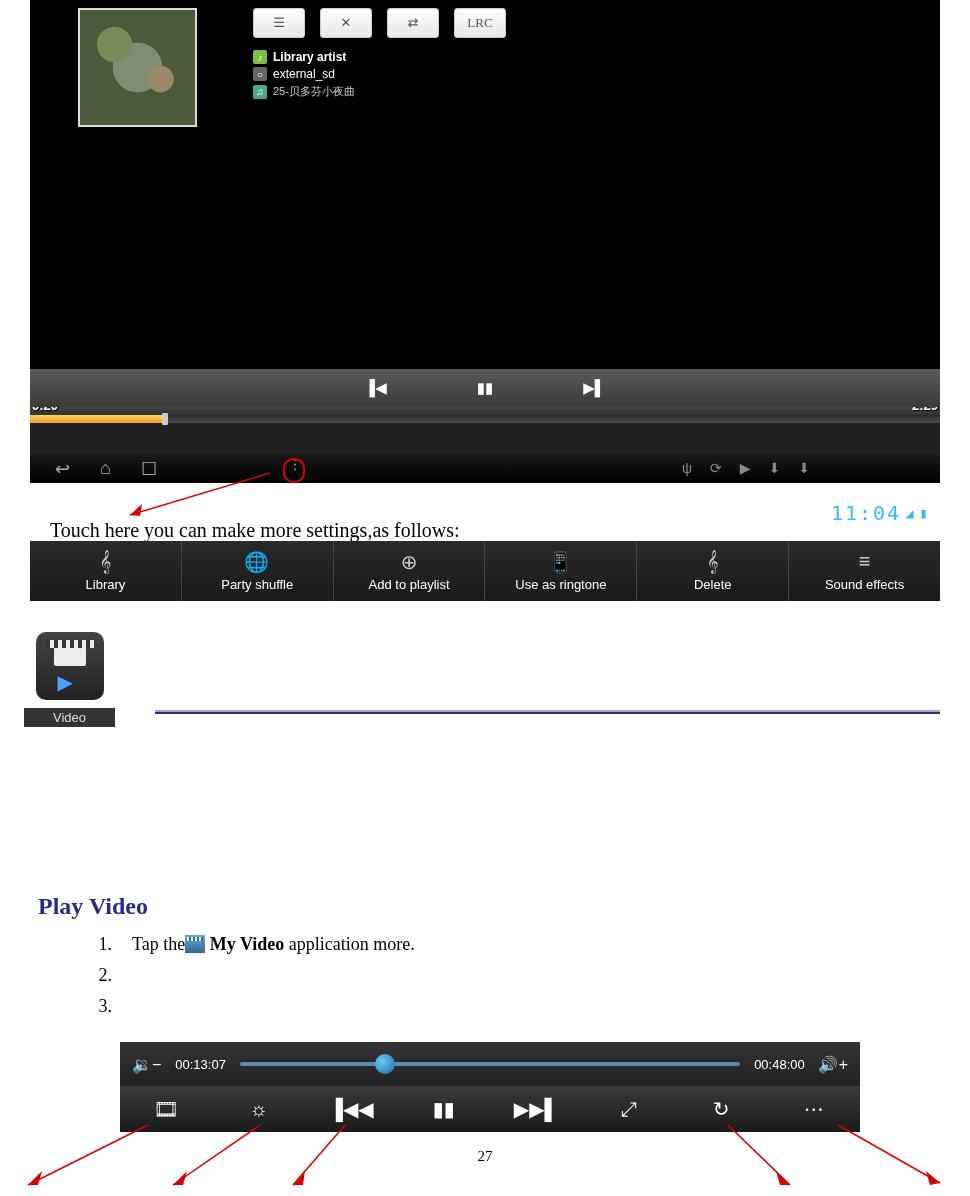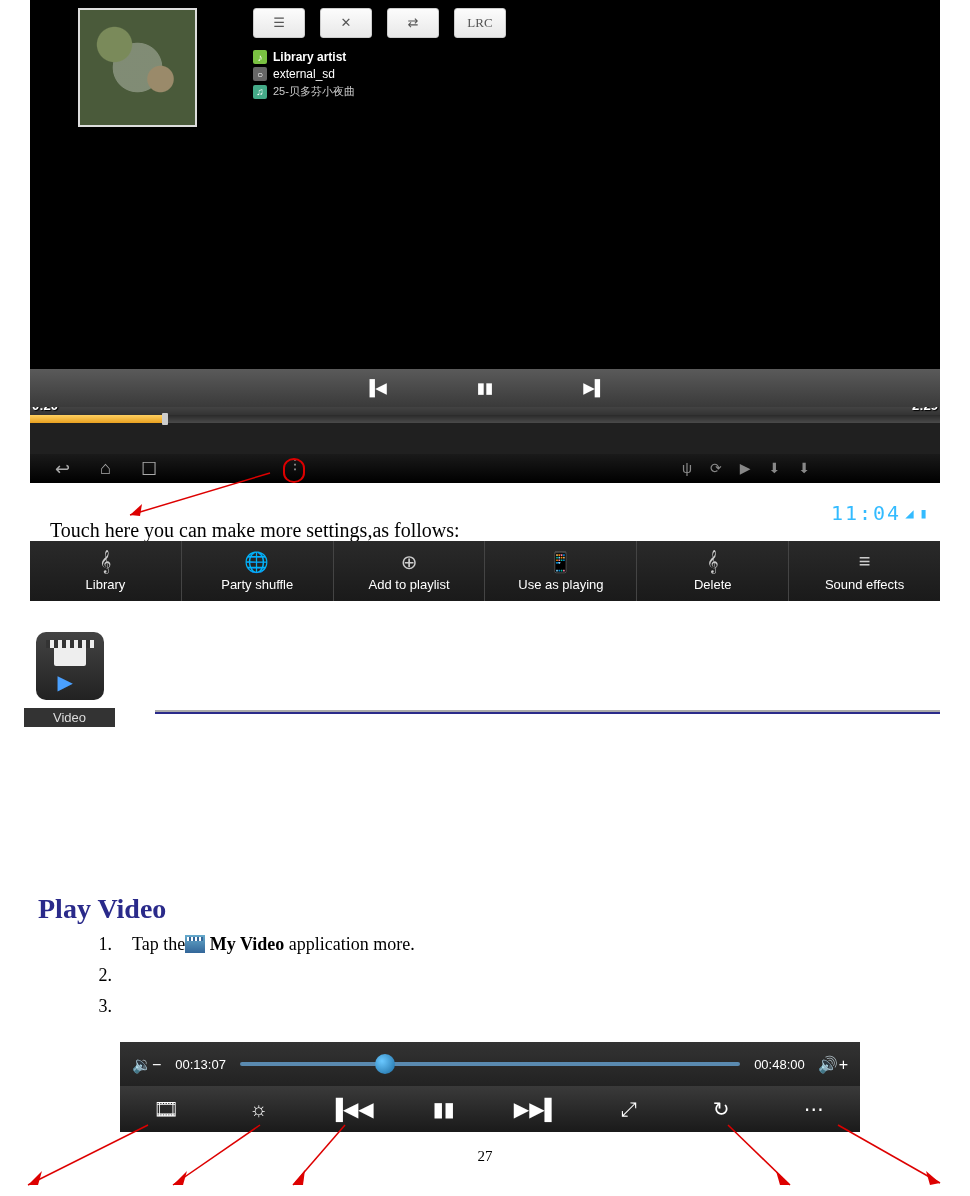--- a/index.html
+++ b/index.html
@@ -38,21 +38,21 @@
   .opt:first-child { border-left:none; }
   .opt-icon { font-size:20px; color:#ccc; height:22px; display:flex; align-items:center; }
   .video-app-icon { position:absolute; left:24px; top:632px; width:91px; text-align:center; }
   .vi-img { width:68px; height:68px; margin:0 auto; background:linear-gradient(#444,#222); border-radius:10px; position:relative; overflow:hidden; }
   .vi-img::before { content:""; position:absolute; left:18px; top:10px; width:32px; height:24px; background:#eee; border-radius:2px; }
   .vi-img::after { content:"▶"; position:absolute; left:22px; top:38px; font-size:20px; color:#4aa0ff; }
   .vi-strips { position:absolute; left:10px; top:8px; width:48px; height:8px; background:repeating-linear-gradient(90deg,#333 0 4px,#eee 4px 8px); }
   .vi-label { color:#ddd; font-family:Arial; font-size:13px; margin-top:8px; background:#333;padding:2px 0; }
   .hr-divider { position:absolute; left:155px; top:710px; width:785px; height:4px; background:#2a2a8a; box-shadow:0 2px 0 #aaa inset; }
   .h1 { position:absolute; left:18px; top:812px; font-family:Arial,sans-serif; font-size:30px; font-weight:bold; color:#2a2a8a; }
-  .h2 { position:absolute; left:38px; top:893px; font-family:"Times New Roman"; font-size:28px; font-weight:bold; color:#2a2a8a; }
+  .h2 { position:absolute; left:38px; top:893px; font-family:"Times New Roman"; font-size:24px; font-weight:bold; color:#2a2a8a; }
   .ol-steps { position:absolute; left:90px; top:934px; width:830px; }
   .step { display:flex; gap:20px; margin-bottom:10px; font-size:18px; align-items:center; }
   .step-num { width:22px; text-align:right; }
   .mv-icon { display:inline-block; width:20px; height:18px; background:linear-gradient(#6ac,#369); vertical-align:-3px; position:relative; }
   .mv-icon::before{content:"";position:absolute;left:2px;top:2px;width:16px;height:4px;background:repeating-linear-gradient(90deg,#fff 0 2px,#369 2px 4px);}
   .video-ctrl { position:absolute; left:120px; top:1042px; width:740px; height:90px; background:#333; }
   .vc-seek { height:44px; background:linear-gradient(#333,#222); display:flex; align-items:center; padding:0 12px; gap:14px; color:#fff; font-family:Arial; font-size:13px; }
   .vc-track { flex:1; height:4px; background:#5a8ab0; position:relative; border-radius:2px; }
   .vc-thumb { position:absolute; left:27%; top:-8px; width:20px; height:20px; border-radius:50%; background:radial-gradient(circle at 35% 35%, #6ac8ff,#1a6aa0); }
   .vol-icon { font-size:16px; }
@@ -148,21 +148,21 @@
     <div class="opt">
         <span class="opt-icon">🌐</span>
         <span>Party shuffle</span>
       </div>
     <div class="opt">
         <span class="opt-icon">⊕</span>
         <span>Add to playlist</span>
       </div>
     <div class="opt">
         <span class="opt-icon">📱</span>
-        <span>Use as playing</span>
+        <span>Use as ringtone</span>
       </div>
     <div class="opt">
         <span class="opt-icon">𝄞</span>
         <span>Delete</span>
       </div>
     <div class="opt">
         <span class="opt-icon">≡</span>
         <span>Sound effects</span>
       </div>
   </div>

